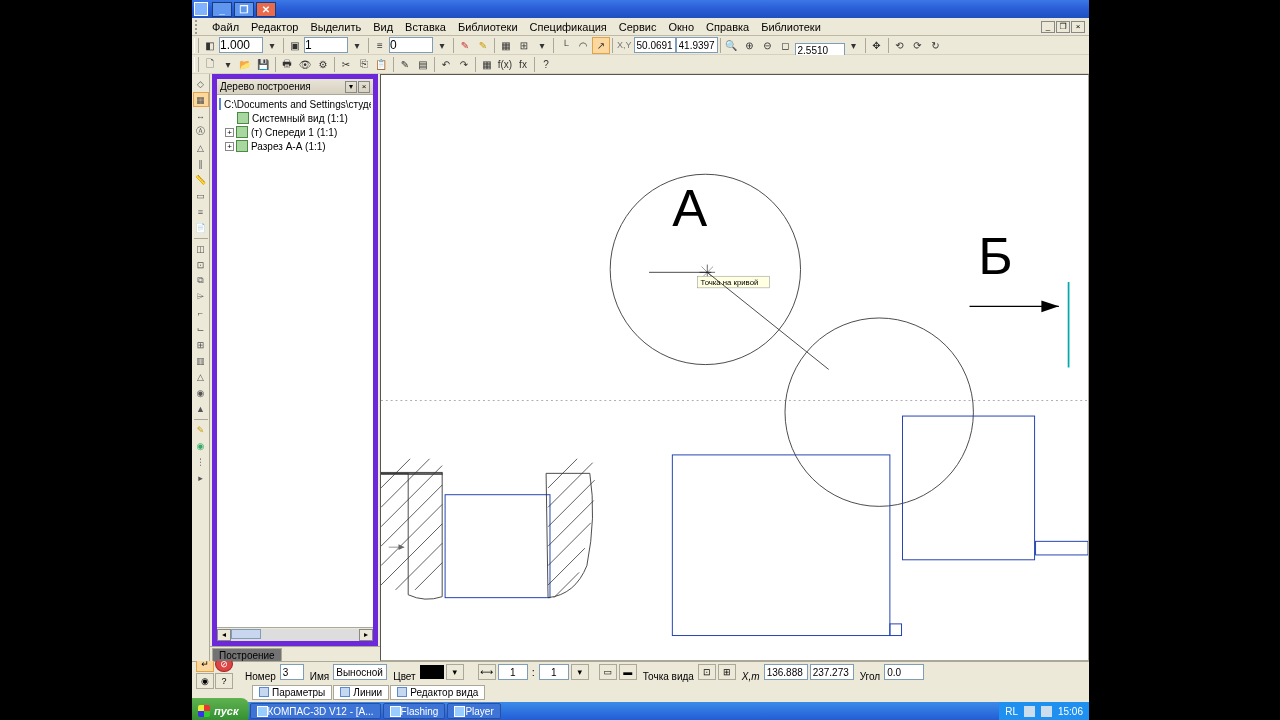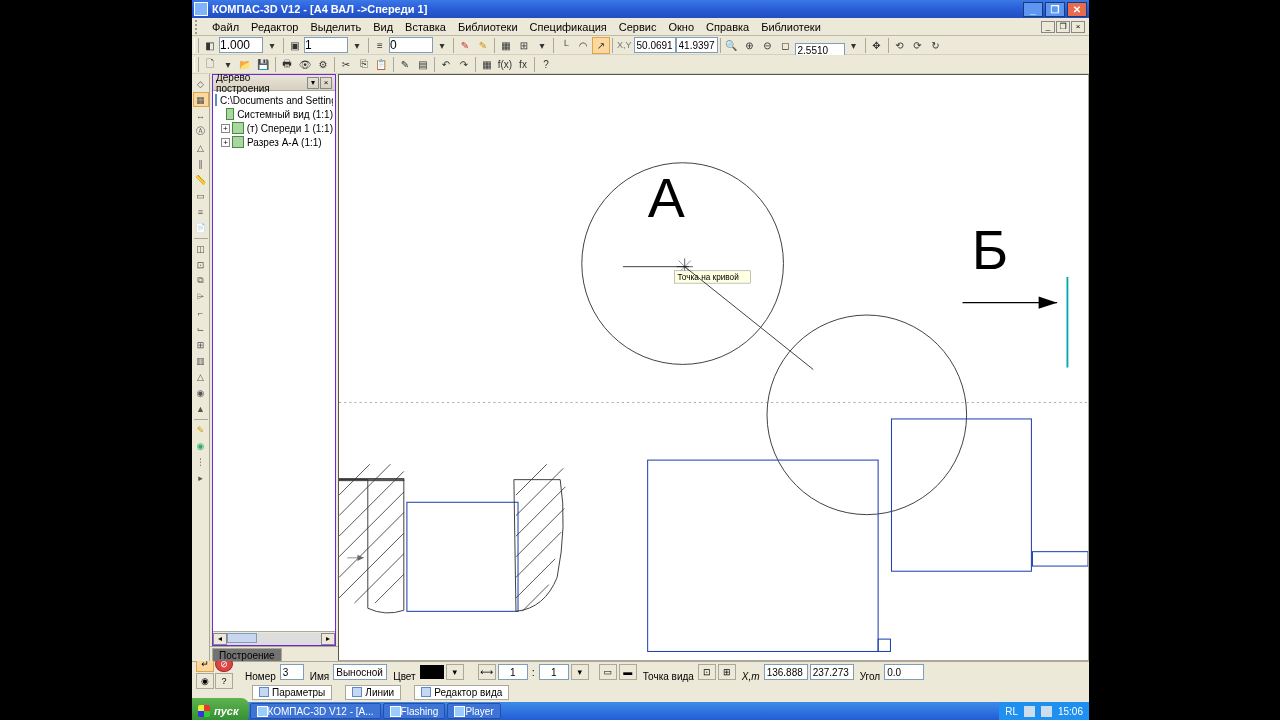--- a/index.html
+++ b/index.html
@@ -24,21 +24,21 @@
 .tb-combo { height: 16px; font-size: 12px; border: 1px solid #7f9db9; background: #fff; }
 .tb-input { height: 16px; font-size: 10px; border: 1px solid #7f9db9; padding: 0 2px; background: #fff; }
 .narrow { width: 44px; }
 .med { width: 42px; }
 .wide { width: 50px; margin-top: 11px; }
 .body-area { flex: 1; display: flex; overflow: hidden; position: relative; background: #ece9d8; }
 .vtoolbar { width: 18px; background: #ece9d8; border-right: 1px solid #aca899; display: flex; flex-direction: column; align-items: center; padding-top: 2px; }
 .vtb-btn { width: 16px; height: 15px; margin-bottom: 1px; border: 1px solid transparent; cursor: pointer; display: flex; align-items: center; justify-content: center; font-size: 9px; color: #555; }
 .vtb-btn.sel { background: #fcd89f; border:1px solid #e0a24b; }
 .vtb-sep { width: 14px; height: 1px; background: #aca899; margin: 2px 0; }
-.tree-panel { width: 124px; background: #fff; border: 1px solid #6d28d9; display: flex; flex-direction: column; margin: 0 2px; }
+.tree-panel { width: 166px; background: #fff; border: 5px solid #6d28d9; display: flex; flex-direction: column; margin: 0 2px; }
 .tree-header { height: 16px; background: linear-gradient(#e8e4d7,#d6d0bf); border-bottom: 1px solid #aca899; display: flex; align-items: center; padding: 0 3px; font-size: 10px; }
 .tree-header .txt { flex: 1; }
 .tree-header .hbtn { width: 12px; height: 12px; border: 1px solid #888; margin-left: 1px; font-size: 8px; display:flex; align-items:center; justify-content:center; cursor:pointer; }
 .tree-body { flex: 1; overflow: hidden; padding: 2px; font-size: 10px; }
 .tree-node { display: flex; align-items: center; height: 14px; white-space: nowrap; overflow: hidden; }
 .tree-toggle { width: 9px; height: 9px; border: 1px solid #888; display:flex; align-items:center; justify-content:center; font-size:8px; margin-right: 2px; cursor:pointer; line-height:7px; }
 .tree-icon { width: 12px; height: 12px; background: #c5d8f0; border: 1px solid #5a8ad0; margin-right: 3px; }
 .tree-icon.green { background:#a8d8a0; border-color:#4a8a42; }
 .tree-spacer { display:inline-block; }
 .tree-scroll { height: 14px; background: #ece9d8; border-top: 1px solid #aca899; display: flex; align-items: center; }
@@ -51,39 +51,38 @@
 .canvas-svg { width: 100%; height: 100%; }
 .status-panel { height: 18px; background: #ece9d8; border-top: 1px solid #aca899; display: flex; align-items: center; padding: 0 4px; font-size: 10px; color: #333; }
 .bottom-props { background: #ece9d8; border-top: 1px solid #aca899; }
 .props-row { height: 20px; display: flex; align-items: center; padding: 0 4px; gap: 2px; }
 .prop-btn { width: 18px; height: 16px; border: 1px solid #aca899; background: #ece9d8; cursor:pointer; display:flex; align-items:center; justify-content:center; font-size:9px; }
 .prop-btn.red { background:#d44; color:#fff; border-color:#a22; border-radius:50%; }
 .prop-btn.go { background:#fcd89f; border-color:#e0a24b; }
 .prop-label { font-size: 10px; margin-left: 4px; margin-right: 2px; margin-top: 9px; }
 .prop-input { height: 16px; font-size: 10px; border: 1px solid #7f9db9; width: 24px; padding: 0 2px; background:#fff; }
 .prop-color { width: 24px; height: 14px; border: 1px solid #000; background: #000; }
-.prop-tabs { height: 20px; display:flex; align-items:center; padding-left: 60px; gap:13px; }
+.prop-tabs { height: 20px; display:flex; align-items:center; padding-left: 60px; gap:1px; }
 .prop-tab { border:1px solid #aca899; background:#fff; padding:1px 6px; font-size:10px; display:flex; align-items:center; gap:3px; cursor:pointer; }
 .prop-tab .ticon { width:10px; height:10px; background:#c5d8f0; border:1px solid #5a8ad0; }
 .taskbar { position: absolute; left: 192px; bottom: 0; width: 897px; height: 18px; background: linear-gradient(to bottom, #3c8be8, #225dd6); display: flex; align-items: center; }
 .start-btn { height: 26px; padding: 0 10px 0 6px; background: linear-gradient(to bottom, #5fb350, #2d8a2d); color: #fff; font-style: italic; font-weight: bold; display: flex; align-items: center; gap: 4px; cursor:pointer; border-radius: 0 8px 8px 0; }
 .start-logo { width:12px; height:12px; background: conic-gradient(#e33 0 90deg,#3c3 90deg 180deg,#33e 180deg 270deg,#ee3 270deg 360deg); border-radius:2px; }
 .task-btn { height: 16px; margin: 0 1px; padding: 0 6px; background: #3e74d6; border: 1px solid #2a4fa0; color: #fff; font-size: 10px; display: flex; align-items: center; gap: 0; cursor:pointer; border-radius:2px; }
 .task-btn .ticon { width:11px; height:11px; background:#9cf; border:1px solid #fff; }
 .tray { margin-left: auto; height: 18px; padding: 0 6px; background: #1f90f0; color: #fff; display:flex; align-items:center; gap:6px; font-size:10px; }
 .tray .ticon { width:11px; height:11px; background:#cde; }
 </style>
 </head>
 <body>
 
 <div class="app-window">
 
   <div class="titlebar">
     <div class="icon"></div>
-    <div class="title">КОМПАС-3D V12 - [А4 ВАЛ -&gt;Спереди 1]</div>
     <div class="win-btns">
       <div class="win-btn">_</div>
       <div class="win-btn">❐</div>
       <div class="win-btn close">✕</div>
     </div>
   </div>
 
   <div class="menubar" style="position:relative;">
     <div class="handle"></div>
     <span class="item">Файл</span>

